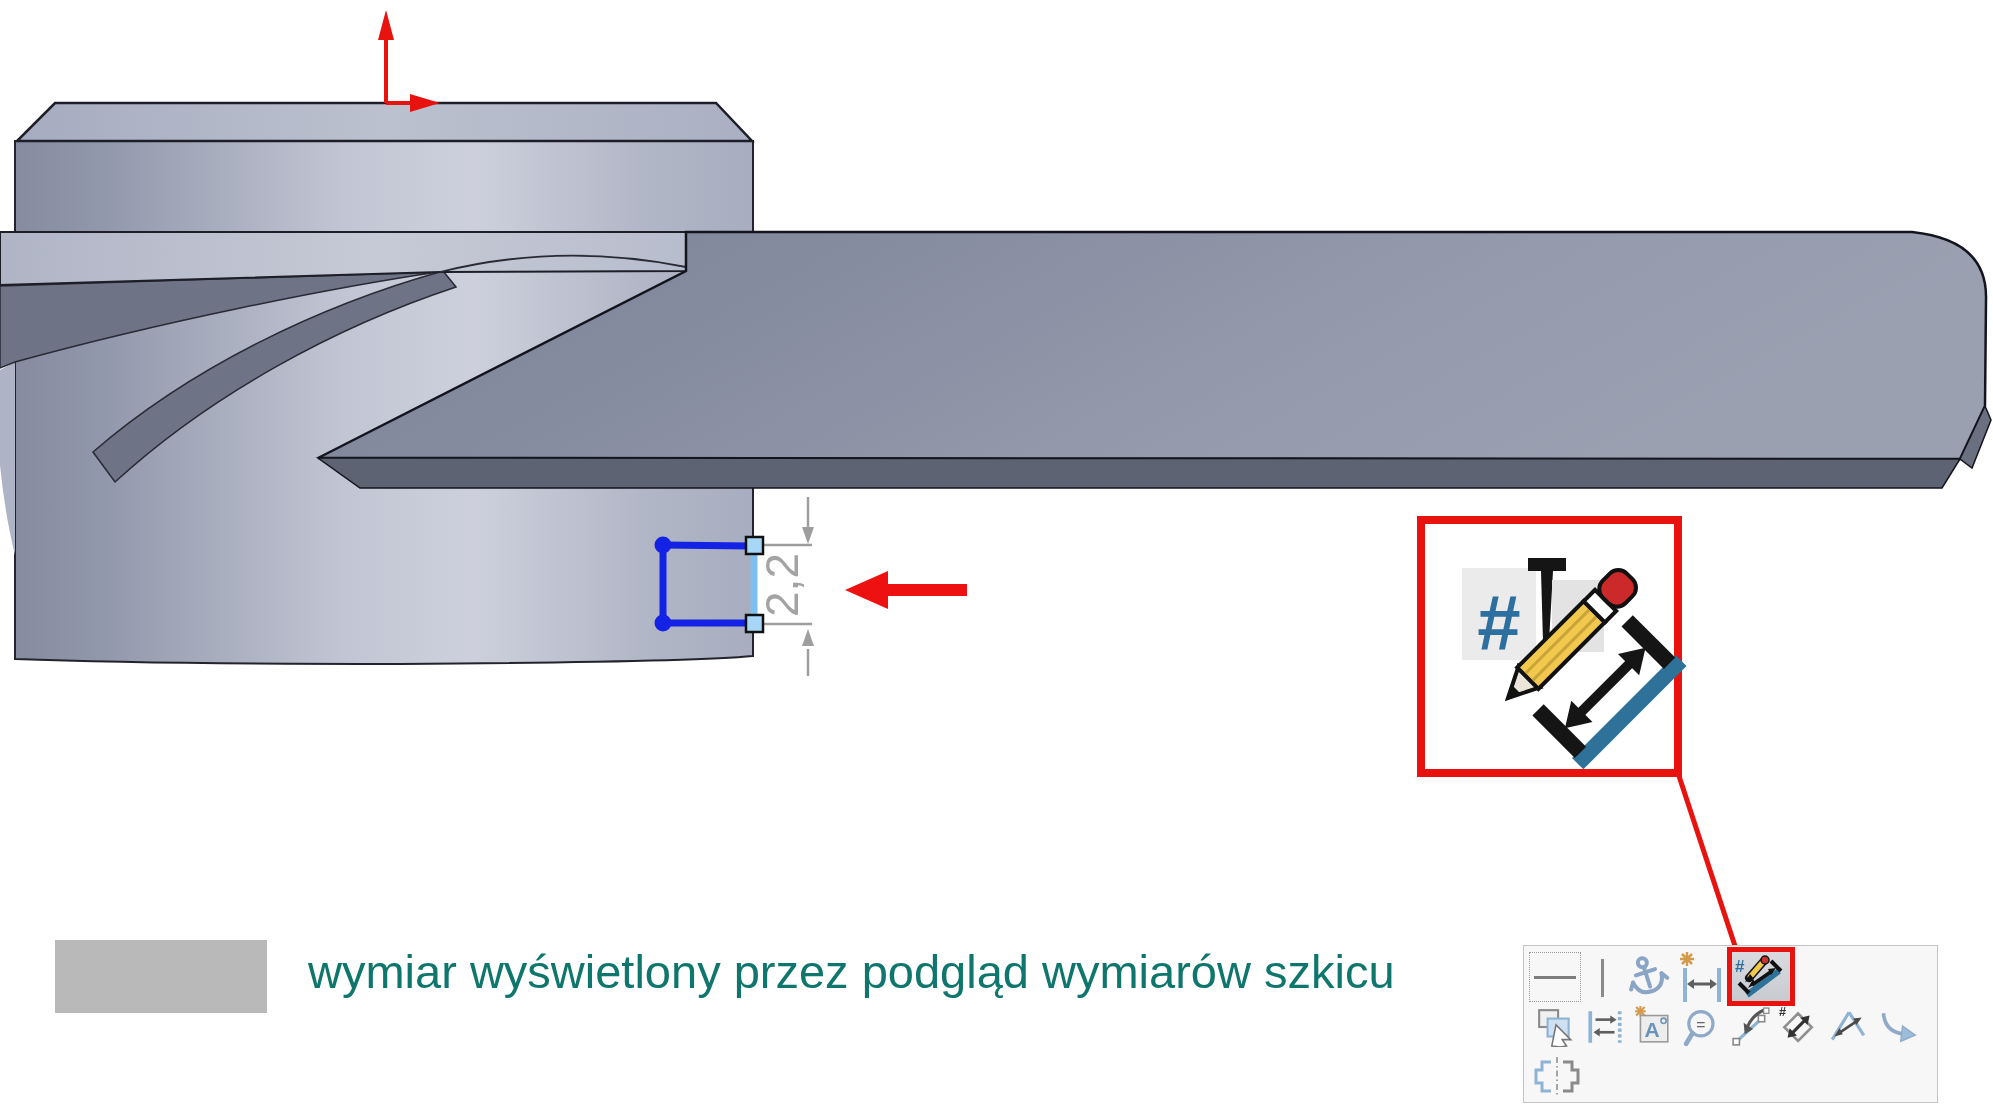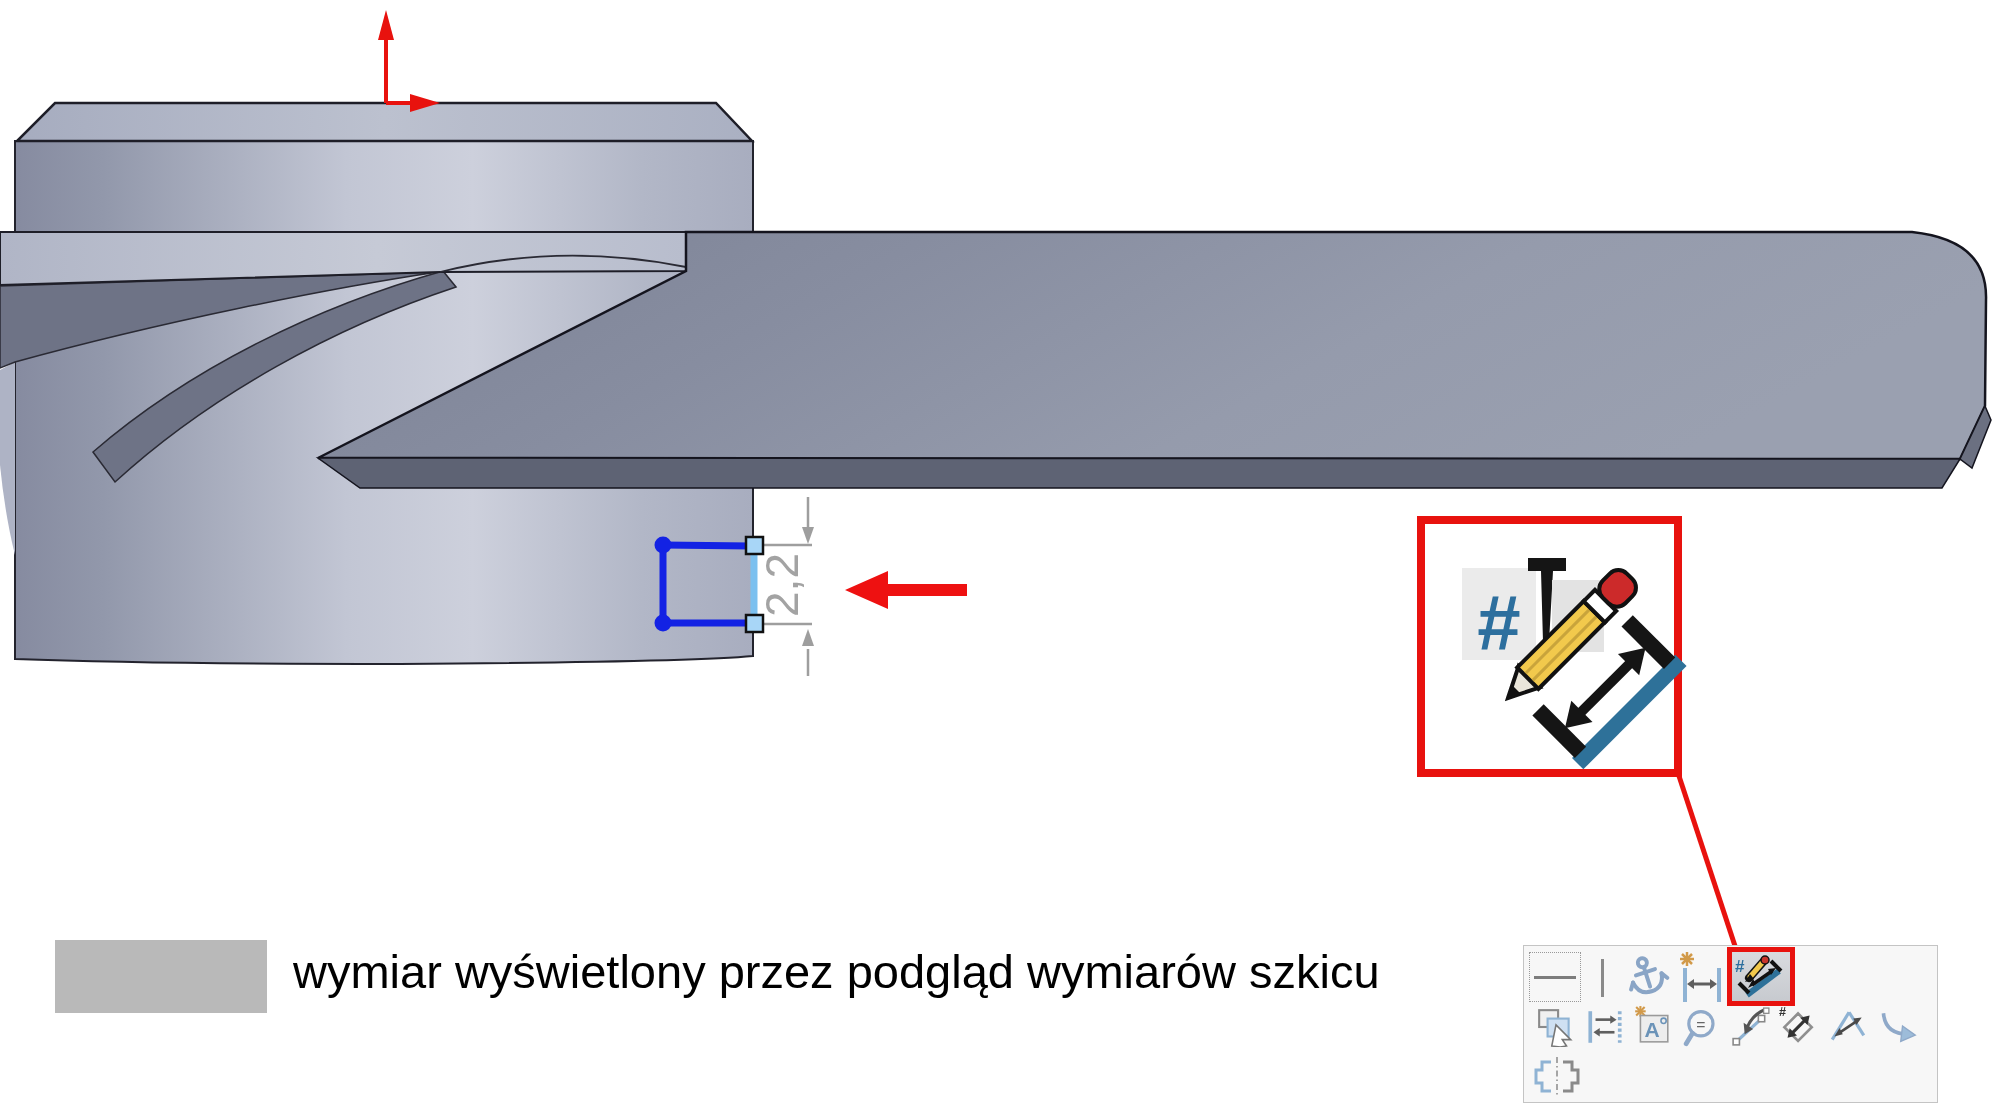--- a/index.html
+++ b/index.html
@@ -2,21 +2,21 @@
 <html><head>
 <meta charset="utf-8">
 <style>
   html,body{margin:0;padding:0;background:#fff;}
   body{width:1993px;height:1117px;position:relative;overflow:hidden;
        font-family:"Liberation Sans","DejaVu Sans",sans-serif;}
   .abs{position:absolute;}
   #scene{position:absolute;left:0;top:0;}
   
   #legend-swatch{left:55px;top:940px;width:212px;height:73px;background:#b9b9b9;}
-  #legend-label{left:293px;top:944px;font-size:47px;color:#000000;white-space:nowrap;letter-spacing:0;}
+  #legend-label{left:308px;top:944px;font-size:47px;color:#0f766e;white-space:nowrap;letter-spacing:0;}
   
   #toolbar{left:1523px;top:945px;width:415px;height:158px;background:#f7f7f7;
            border:1.5px solid #c4c4c4;box-sizing:border-box;}
   .tb{position:absolute;}
   #tb-sample{left:5px;top:6px;width:52px;height:50px;border:1px dotted #999;box-sizing:border-box;}
   #tb-sample .hline{position:absolute;left:4px;top:23px;width:42px;height:2.5px;background:#7d7d7d;}
   #tb-vline{left:77px;top:13px;width:3px;height:38px;background:#8a8a8a;}
   #tb-active{left:203px;top:1px;width:68px;height:59px;border:5px solid #e8120e;
              background:linear-gradient(180deg,#d9dbdf,#c7cacf);box-sizing:border-box;}
   .icon-cell{width:40px;height:40px;}

